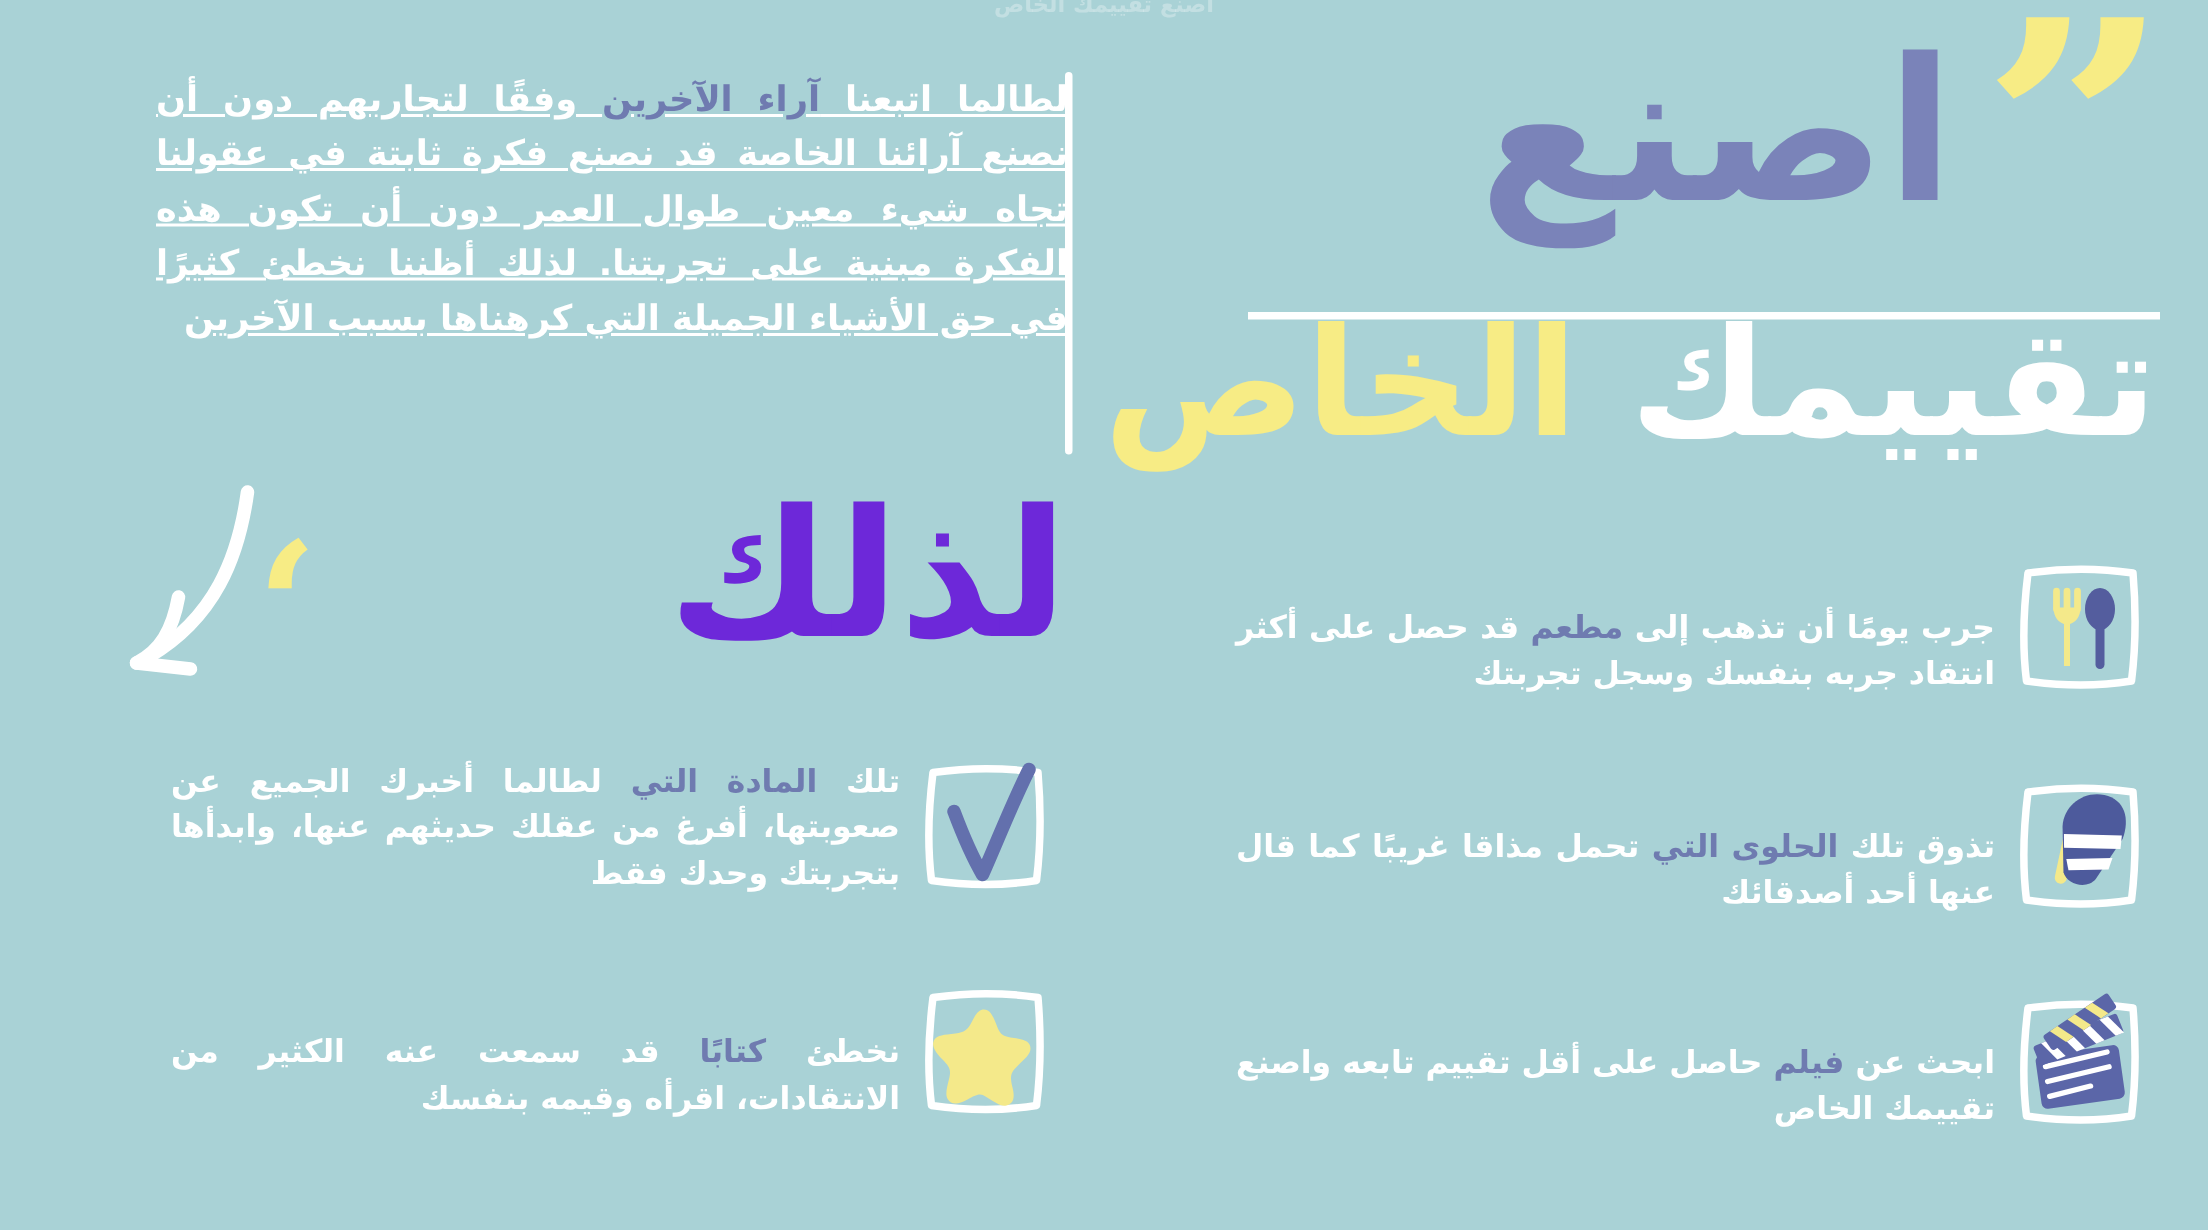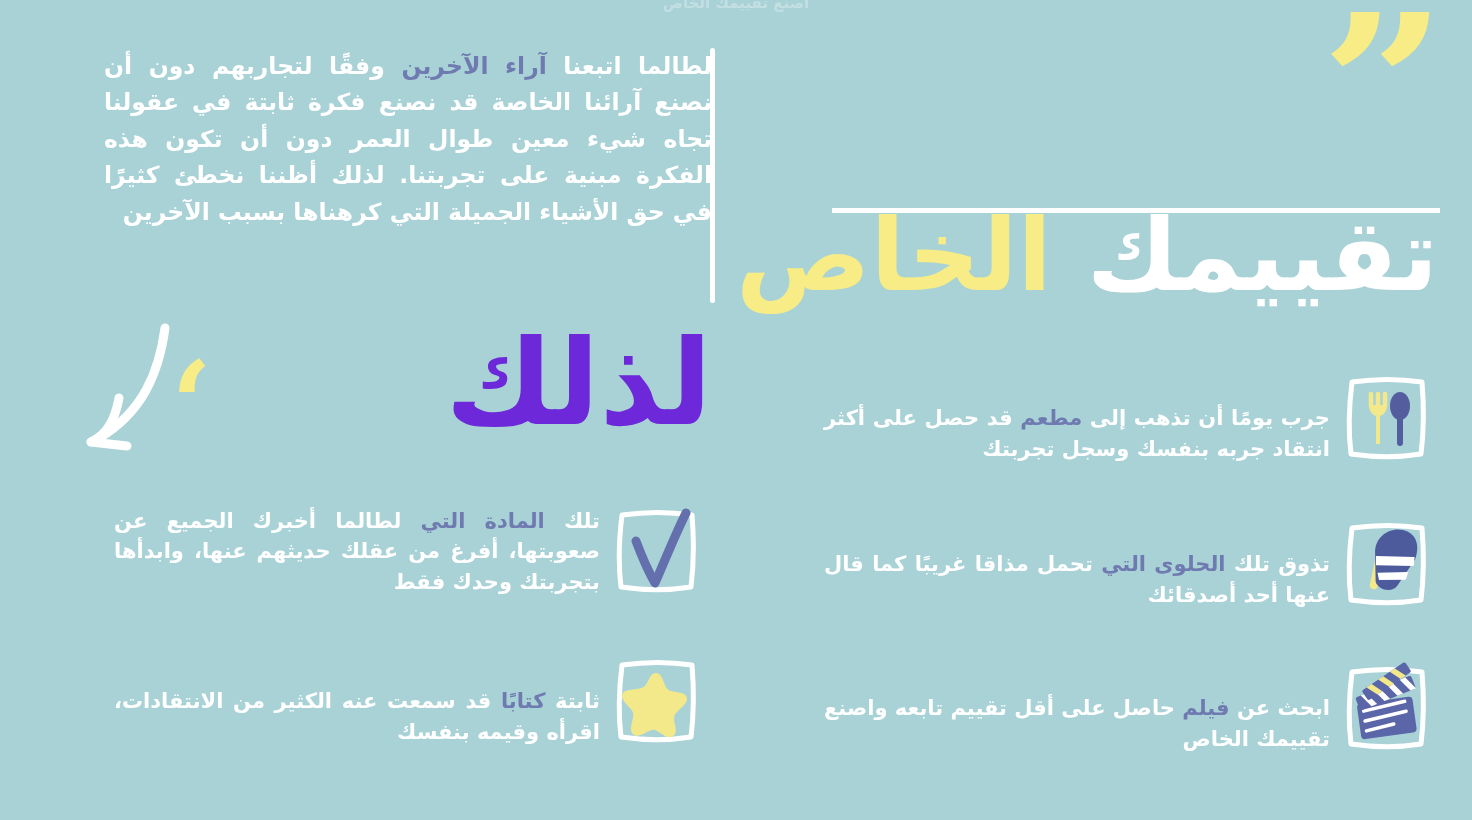--- a/index.html
+++ b/index.html
@@ -83,20 +83,21 @@
   .intro{
     position:absolute;
     top:48px;right:760px;
     width:608px;
     color:#ffffff;
     font-size:23.5px;
     line-height:1.55;
     text-align:justify;
     font-weight:bold;
     direction:rtl;
+    text-decoration:underline;
   }
   .intro .accent{color:#6f7bb0;}
 
   
   .lathalik-wrap{
     position:absolute;
     top:330px;right:760px;
     width:610px;height:140px;
   }
   .lathalik{
@@ -162,20 +163,21 @@
 <div class="stage">
 
   <div class="top-crumb">اصنع تقييمك الخاص</div>
 
   <div class="v-divider"></div>
 
   <div class="hero">
 
     <div class="hero-row1">
       <span class="quote-mark">”</span>
+      <span class="hero-word-1">اصنع</span>
     </div>
 
     <div class="hero-line"></div>
 
     <div class="hero-row2">
       <span class="hero-word-2">تقييمك</span><span>&nbsp;</span><span class="hero-word-3">الخاص</span>
     </div>
   </div>
 
   <div class="intro"><span>لطالما اتبعنا </span><span class="accent">آراء الآخرين</span><span> وفقًا لتجاربهم دون أن نصنع آرائنا الخاصة قد نصنع فكرة ثابتة في عقولنا تجاه شيء معين طوال العمر دون أن تكون هذه الفكرة مبنية على تجربتنا. لذلك أظننا نخطئ كثيرًا في حق الأشياء الجميلة التي كرهناها بسبب الآخرين</span></div>
@@ -262,16 +264,16 @@
     <div class="icon-box">
       <svg viewBox="0 0 92 92" width="92" height="92">
         <path d="M12 10 C 40 6, 62 7, 82 10 C 84 34, 84 58, 81 82 C 56 86, 32 85, 11 82 C 8 58, 9 34, 12 10 Z" fill="none" stroke="#ffffff" stroke-width="5" stroke-linecap="round" stroke-linejoin="round"></path>
         <path d="M46 18 C 50 18, 52 22, 55 30 C 57 35, 59 36, 66 37 C 74 38, 77 40, 77 44
                  C 77 48, 73 51, 68 56 C 64 60, 63 62, 65 70 C 67 78, 65 81, 61 82
                  C 57 83, 54 80, 47 76 C 44 74, 42 74, 35 78 C 28 82, 24 81, 22 78
                  C 20 75, 21 71, 23 63 C 24 58, 23 56, 18 51 C 12 45, 11 41, 13 38
                  C 15 35, 19 35, 27 34 C 33 33, 35 32, 38 26 C 41 20, 43 18, 46 18 Z" fill="#f4e98a"></path>
       </svg>
     </div>
-    <div class="item-text"><span>ثابتة </span><span class="accent">كتابًا</span><span> قد سمعت عنه الكثير من الانتقادات، اقرأه وقيمه بنفسك</span></div>
+    <div class="item-text"><span>نخطئ </span><span class="accent">كتابًا</span><span> قد سمعت عنه الكثير من الانتقادات، اقرأه وقيمه بنفسك</span></div>
   </div>
 
 </div>
 
 </body></html>

